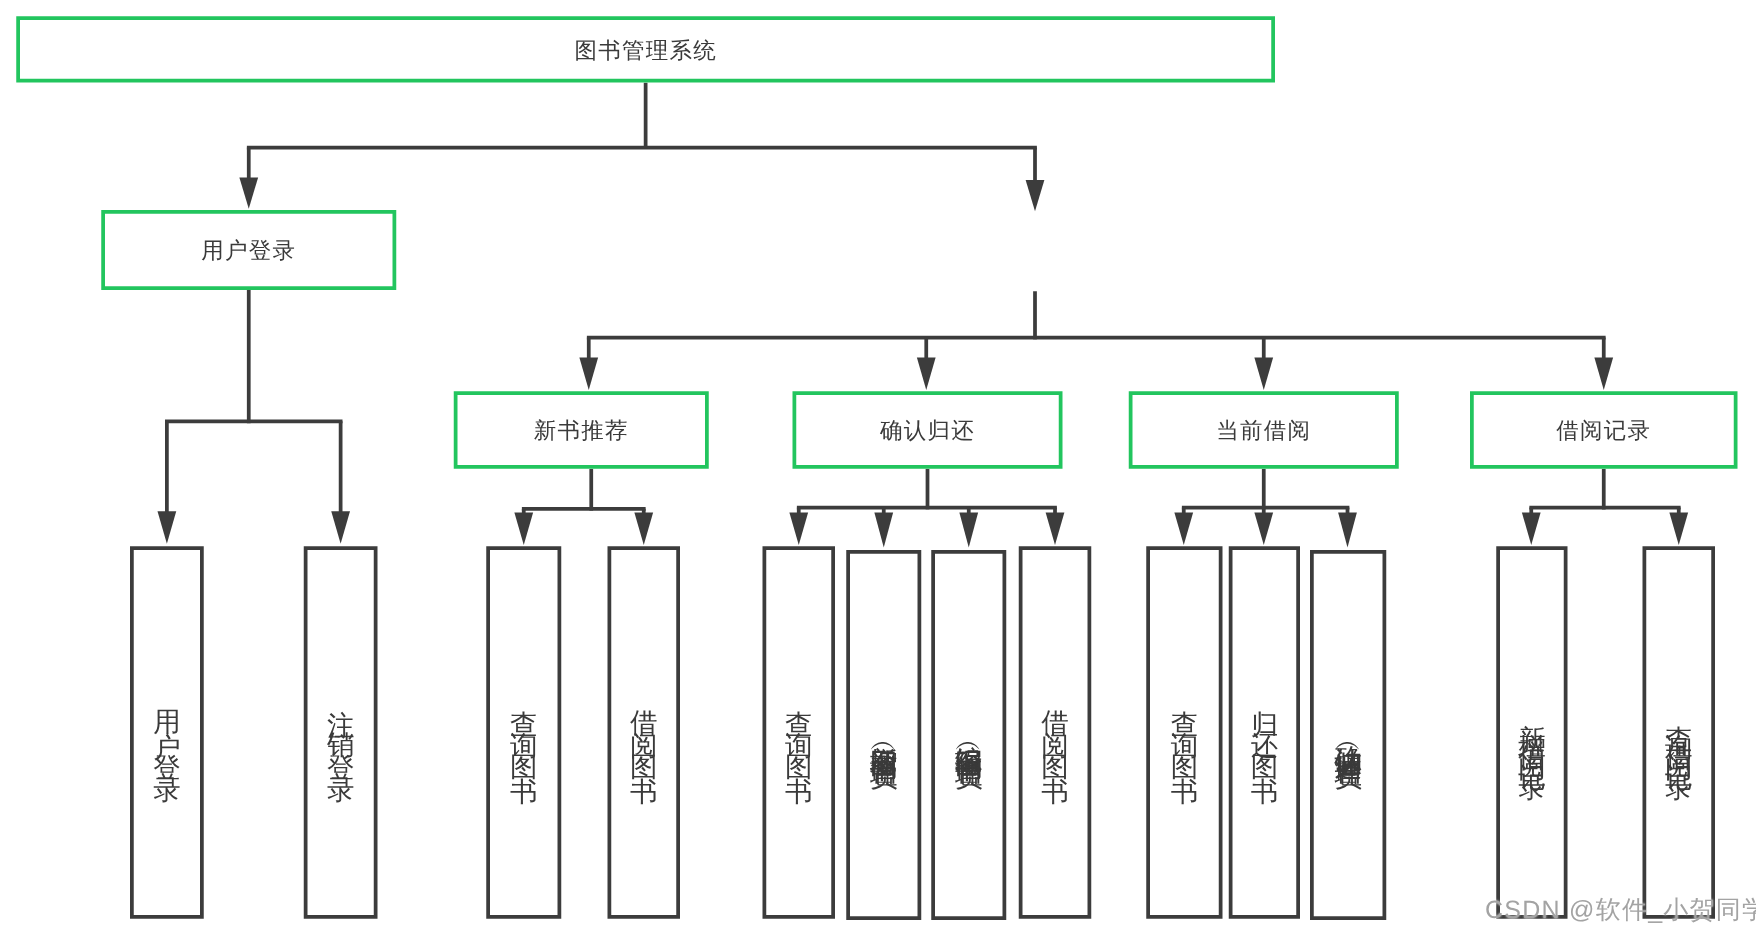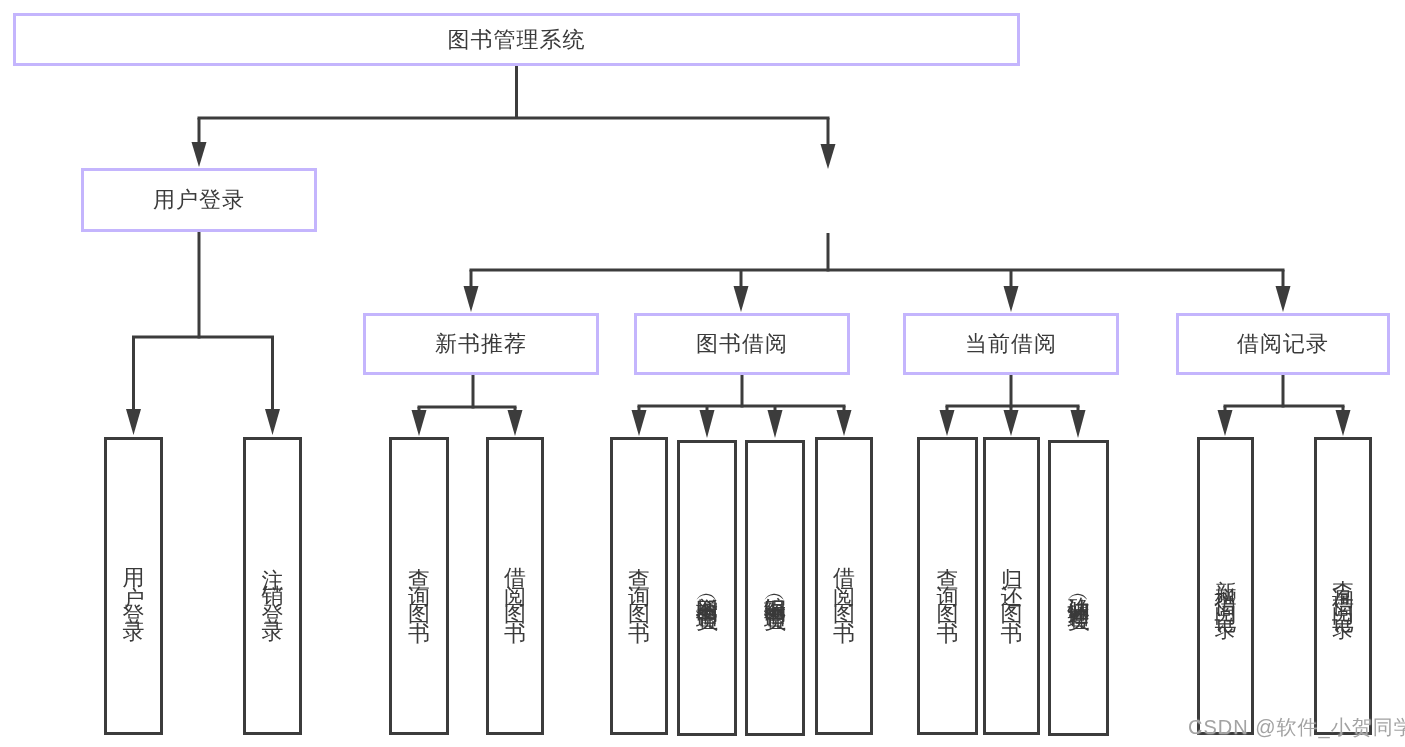--- a/index.html
+++ b/index.html
@@ -7,25 +7,25 @@
     position:relative;
     width:1405px; height:747px;
     background:#ffffff;
     font-family:"Liberation Sans","DejaVu Sans",sans-serif;
     overflow:hidden;
   }
   #wires { position:absolute; left:0; top:0; z-index:0; }
   .node {
     position:absolute;
     box-sizing:border-box;
-    border:3px solid #c4b5fd;
+    border:3px solid #22c55e;
     background:#ffffff;
     color:#3a3a3a;
     display:flex; align-items:center; justify-content:center;
-    font-size:22px;
+    font-size:18px;
     z-index:1;
     text-align:center;
     letter-spacing:1px;
   }
   .vnode {
     position:absolute;
     box-sizing:border-box;
     border:3px solid #3c3c3c;
     background:#ffffff;
     color:#3a3a3a;
@@ -127,22 +127,22 @@
 
       <polygon points="1217.5,410 1232.5,410 1225,436"></polygon>
       <polygon points="1335.5,410 1350.5,410 1343,436"></polygon>
     </g>
   </svg>
 
   <div class="node" style="left:13px; top:13px; width:1007px; height:53px;">图书管理系统</div>
 
   <div class="node" style="left:81px; top:168px; width:236px; height:64px;">用户登录</div>
 
-  <div class="node" style="left:363px; top:313px; width:236px; height:62px;">新书推荐</div>
-  <div class="node" style="left:634px; top:313px; width:216px; height:62px;">图书借阅</div>
+  <div class="node" style="left:363px; top:313px; width:204px; height:62px;">新书推荐</div>
+  <div class="node" style="left:634px; top:313px; width:216px; height:62px;">确认归还</div>
   <div class="node" style="left:903px; top:313px; width:216px; height:62px;">当前借阅</div>
   <div class="node" style="left:1176px; top:313px; width:214px; height:62px;">借阅记录</div>
 
   <div class="vnode ls-lg" style="left:104px; top:437px; width:59px; height:298px;">
     <span>用户登录</span>
     </div>
   <div class="vnode ls-lg" style="left:243px; top:437px; width:59px; height:298px;">
     <span>注销登录</span>
     </div>
 

